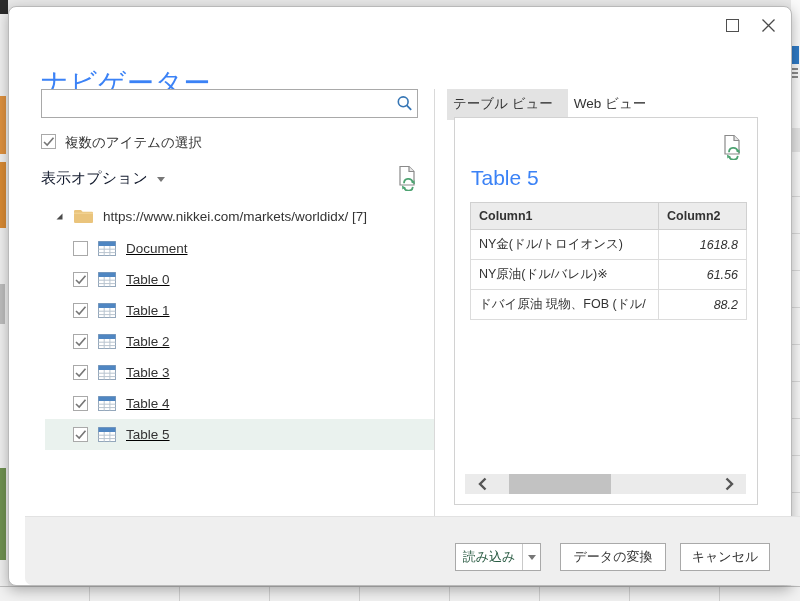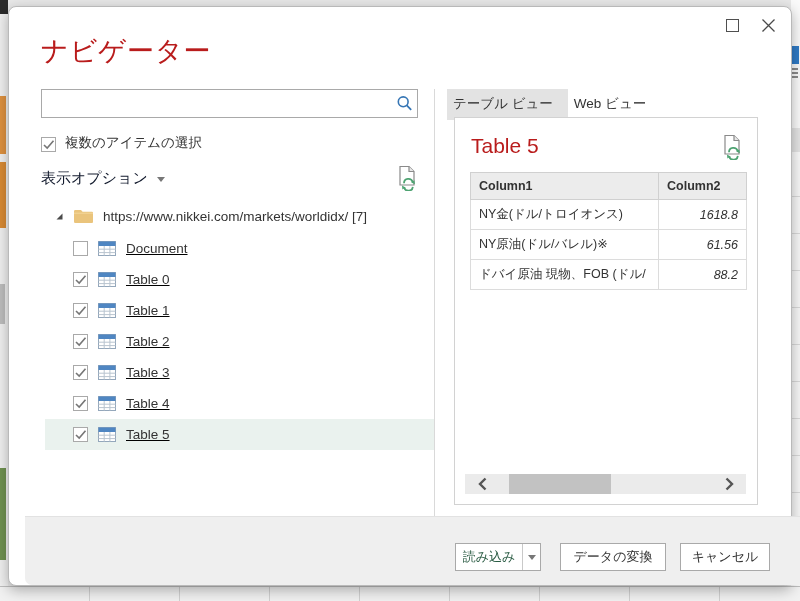--- a/index.html
+++ b/index.html
@@ -36,21 +36,21 @@
   .dlg-title { position:absolute; left:32px; top:26px; font-size:27px; font-weight:400;
      letter-spacing:1px; }
 
   
   .search-box { position:absolute; left:32px; top:82px; width:377px; height:29px;
      border:1px solid #a9a9a9; background:#fff; display:flex; align-items:center; }
   .search-box input { flex:1; border:none; outline:none; height:100%; padding:0 8px;
      font-size:13px; font-family:inherit; background:transparent; }
   .search-ic { width:26px; display:flex; justify-content:center; }
 
-  .multi-row { position:absolute; left:32px; top:127px; display:flex; align-items:flex-end; gap:9px;
+  .multi-row { position:absolute; left:32px; top:127px; display:flex; align-items:flex-start; gap:9px;
      font-size:13.5px; color:#333; }
 
   .cb { width:15px; height:15px; border:1px solid #a9a9a9; background:#fff; position:relative;
      flex:0 0 15px; }
   .cb svg { position:absolute; left:1px; top:2px; display:none; }
   .cb.checked svg { display:block; }
 
   .options-row { position:absolute; left:32px; top:159px; width:377px; height:24px;
      display:flex; align-items:center; font-size:15px; color:#0f172a; }
   .caret-down { width:0; height:0; border-left:4px solid transparent; border-right:4px solid transparent;
@@ -99,21 +99,21 @@
   .btn { position:absolute; top:26px; height:28px; background:#fff; border:1px solid #a9a9a9;
      font-size:13px; color:#333; display:flex; align-items:center; justify-content:center;
      font-family:inherit; cursor:default; }
   .btn-load { left:430px; width:86px; padding:0; }
   .btn-load .main { flex:1; text-align:center; color:#2b5c44; }
   .btn-load .split { width:18px; height:100%; border-left:1px solid #c9c9c9;
      display:flex; align-items:center; justify-content:center; }
   .btn-transform { left:535px; width:106px; }
   .btn-cancel { left:655px; width:90px; }
 
-  .green { color:#b91c1c; }
+  .green { color:#3b82f6;margin-top:32px; }
   svg { display:block; }
 </style>
 </head>
 <body>
 
 <div class="bg-left">
   <div class="b1"></div>
     <div class="b2"></div>
     <div class="b3"></div>
     <div class="b4"></div>

